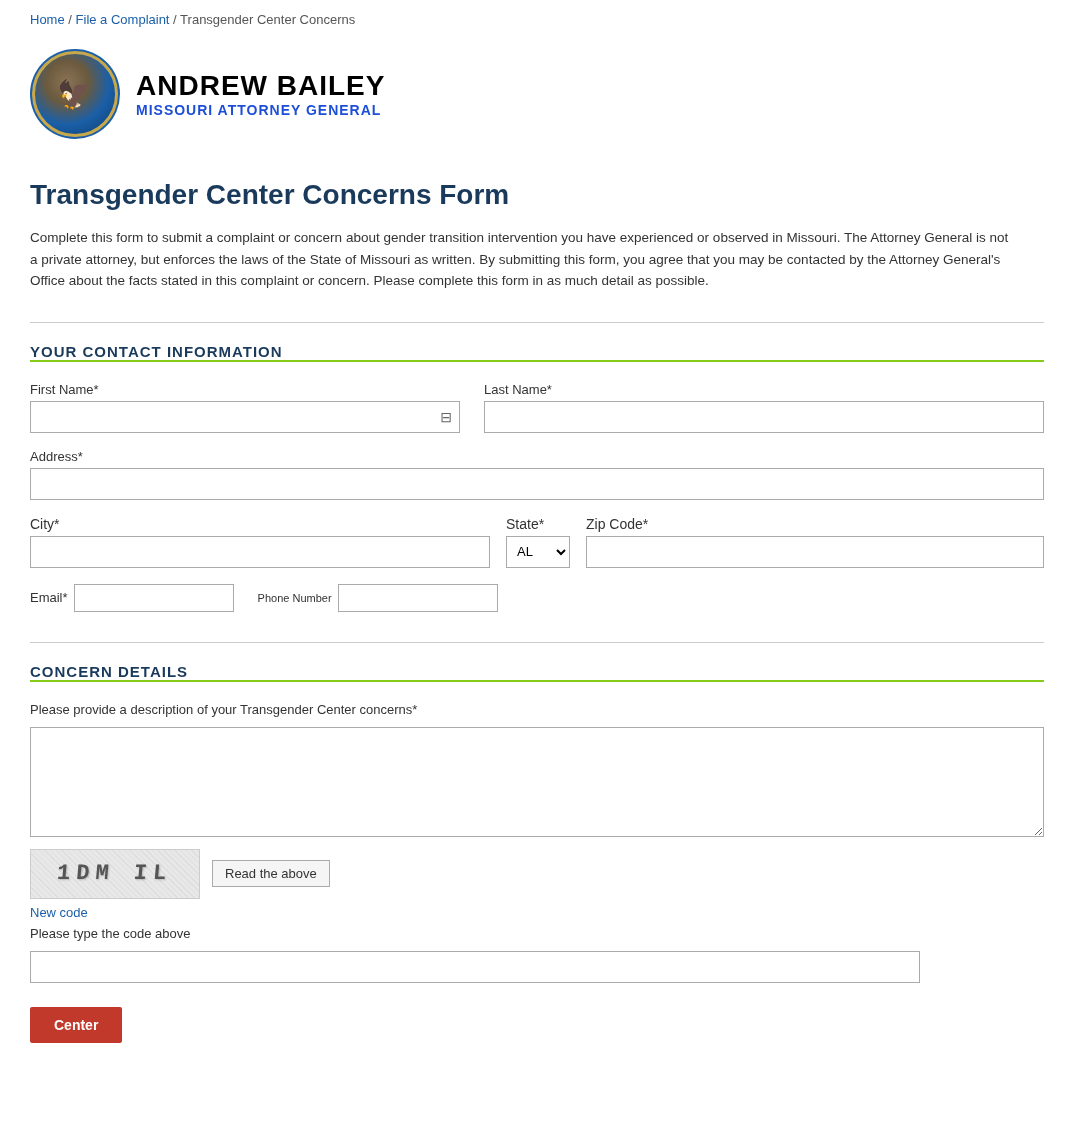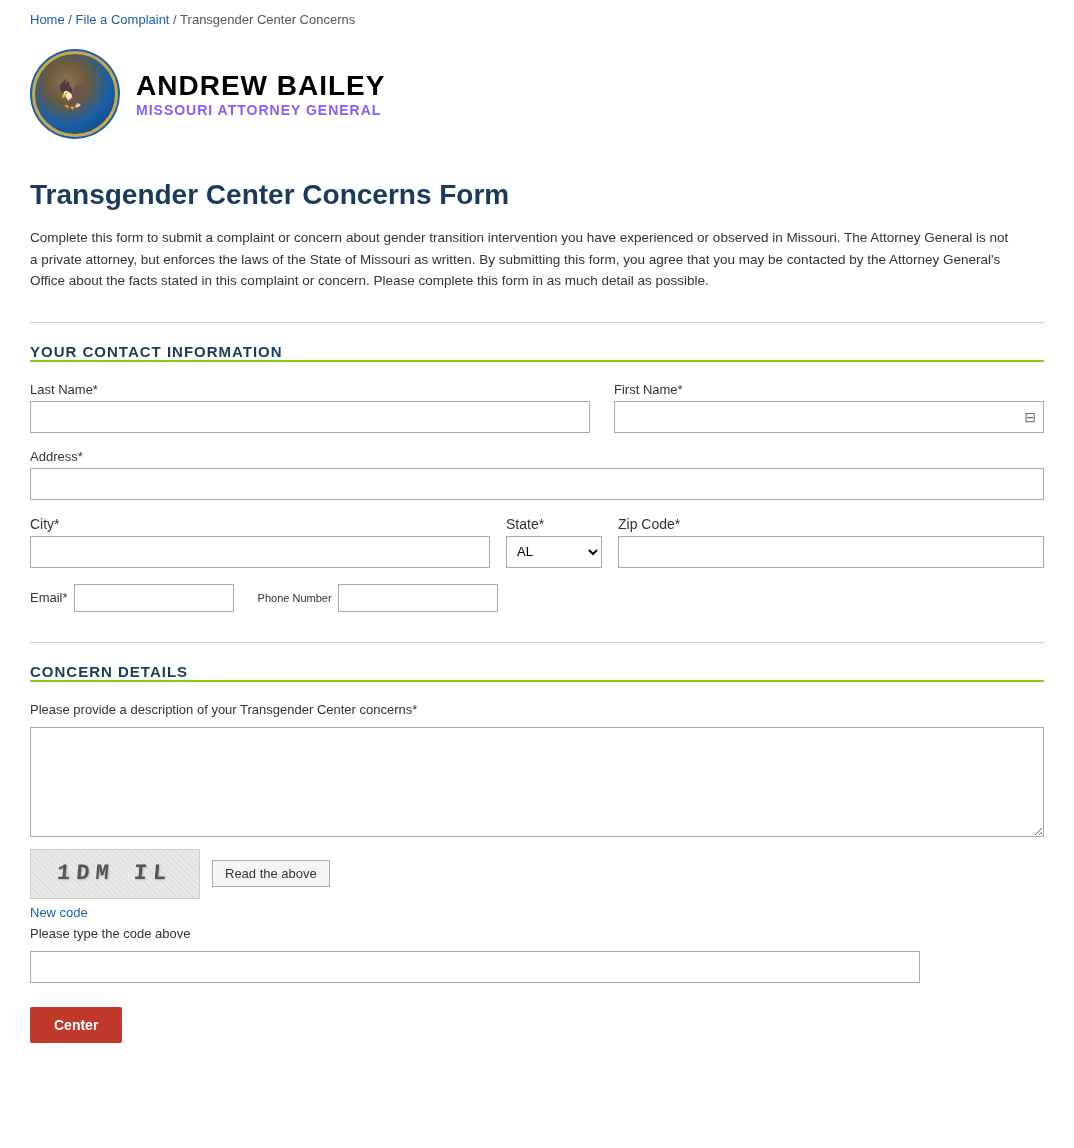--- a/index.html
+++ b/index.html
@@ -70,21 +70,21 @@
 
     .header-title h1 {
       font-size: 28px;
       font-weight: bold;
       color: #000;
       letter-spacing: 1px;
     }
 
     .header-title p {
       font-size: 14px;
-      color: #8b5cf6;
+      color: #1d4ed8;
       font-weight: bold;
       letter-spacing: 1px;
     }
 
     .main-content {
       padding: 20px 30px 40px 30px;
     }
 
     .page-title {
       font-size: 28px;
@@ -226,21 +226,21 @@
       flex-direction: column;
       gap: 4px;
     }
 
     .state-group select {
       border: 1px solid #aaa;
       padding: 4px 6px;
       font-size: 13px;
       height: 32px;
       background: #fff;
-      width: 96px;
+      width: 64px;
       cursor: pointer;
     }
 
     .zip-group {
       display: flex;
       flex-direction: column;
       gap: 4px;
       flex: 1;
     }
 
@@ -466,31 +466,31 @@
   <p class="page-description">Complete this form to submit a complaint or concern about gender transition intervention you have experienced or observed in Missouri. The Attorney General is not a private attorney, but enforces the laws of the State of Missouri as written. By submitting this form, you agree that you may be contacted by the Attorney General's Office about the facts stated in this complaint or concern. Please complete this form in as much detail as possible.</p>
 
   <hr class="divider">
 
   <div class="form-section">
     <div class="section-header-container">
       <h3 class="section-title">YOUR CONTACT INFORMATION</h3>
     </div>
 
     <div class="name-row">
-      <div class="form-group last-name-input">
-        <label>Last Name*</label>
-        <input type="text" value="" style="">
-      </div>
       <div class="form-group">
         <label>First Name*</label>
         <div class="first-name-input">
           <input type="text" value="" style="">
           <span class="autofill-icon">⊟</span>
         </div>
       </div>
+      <div class="form-group last-name-input">
+        <label>Last Name*</label>
+        <input type="text" value="" style="">
+      </div>
     </div>
 
     <div class="form-group address-row">
       <label>Address*</label>
       <input type="text" class="full-width" value="" style="">
     </div>
 
     <div class="city-state-zip-row">
       <div class="city-group">
         <label>City*</label>

